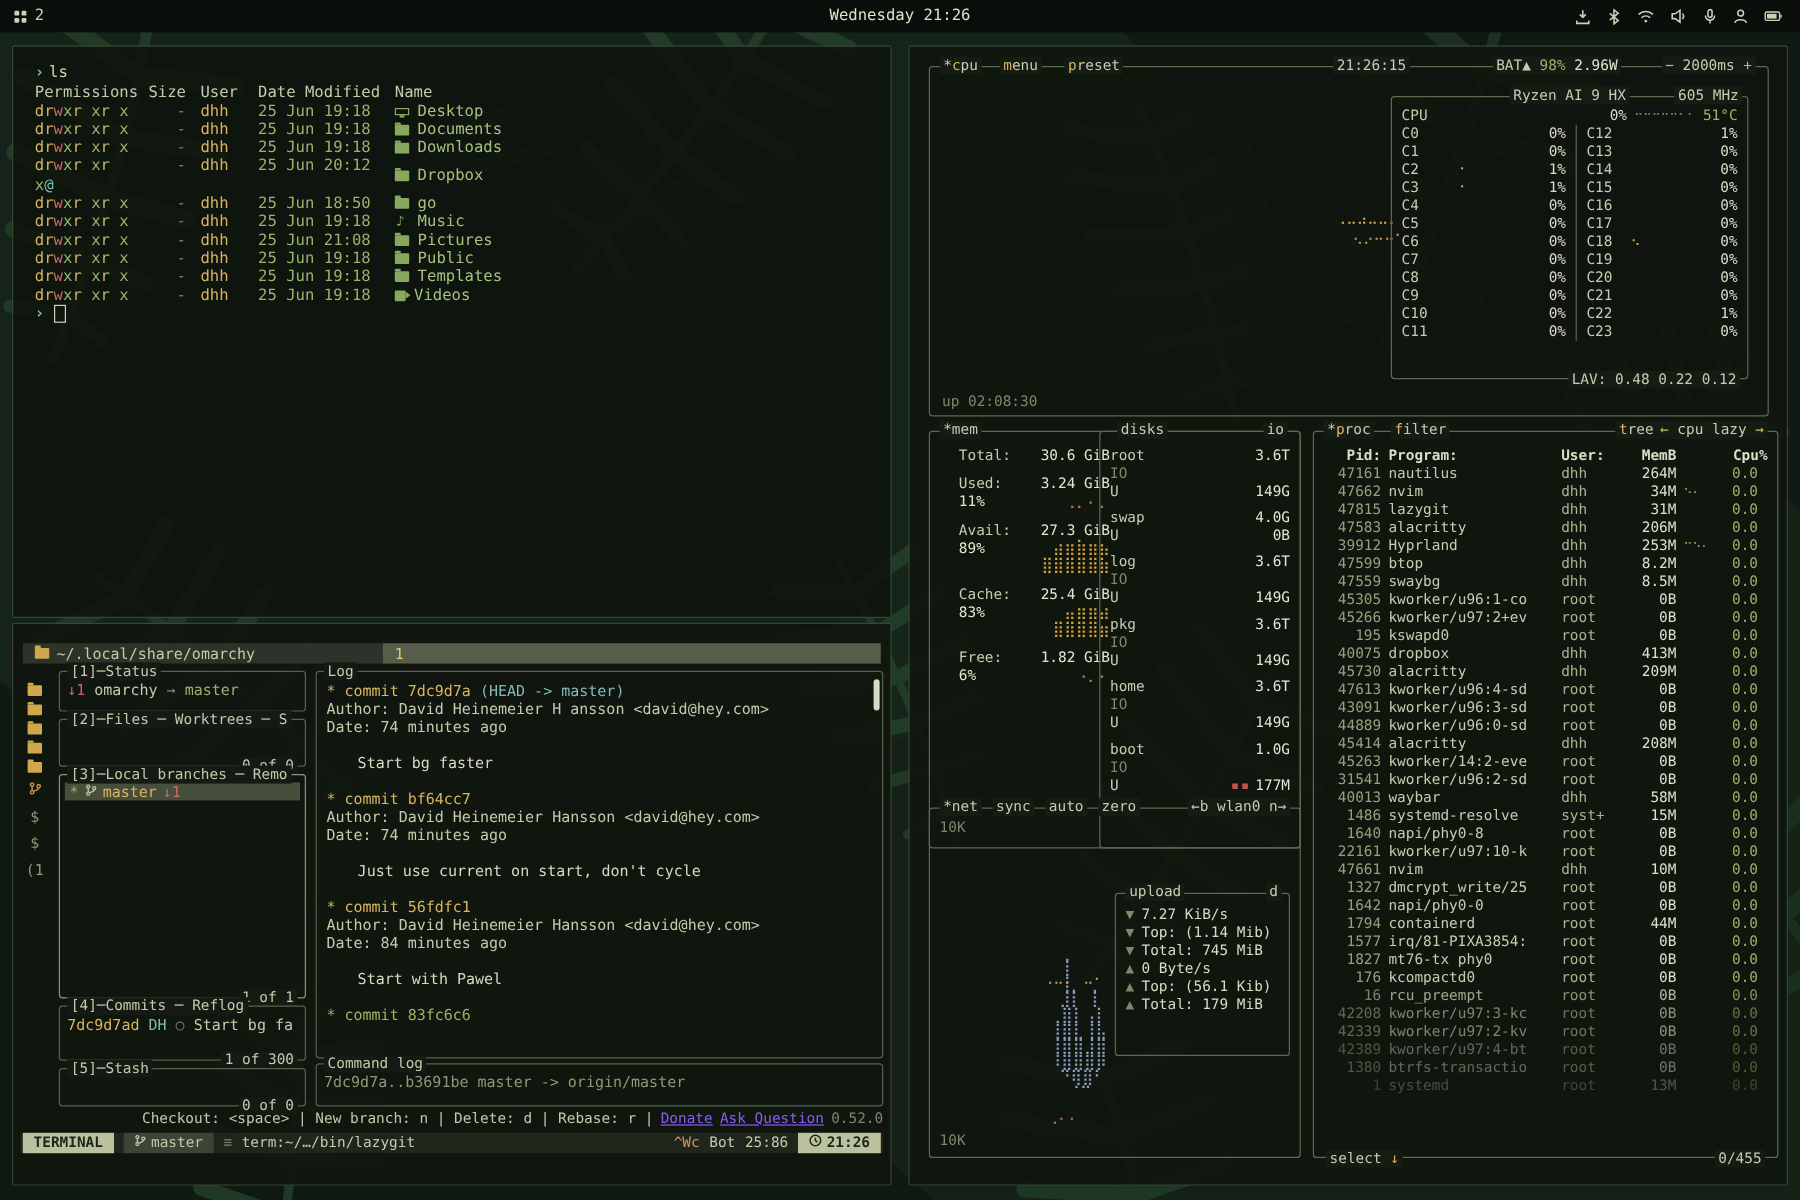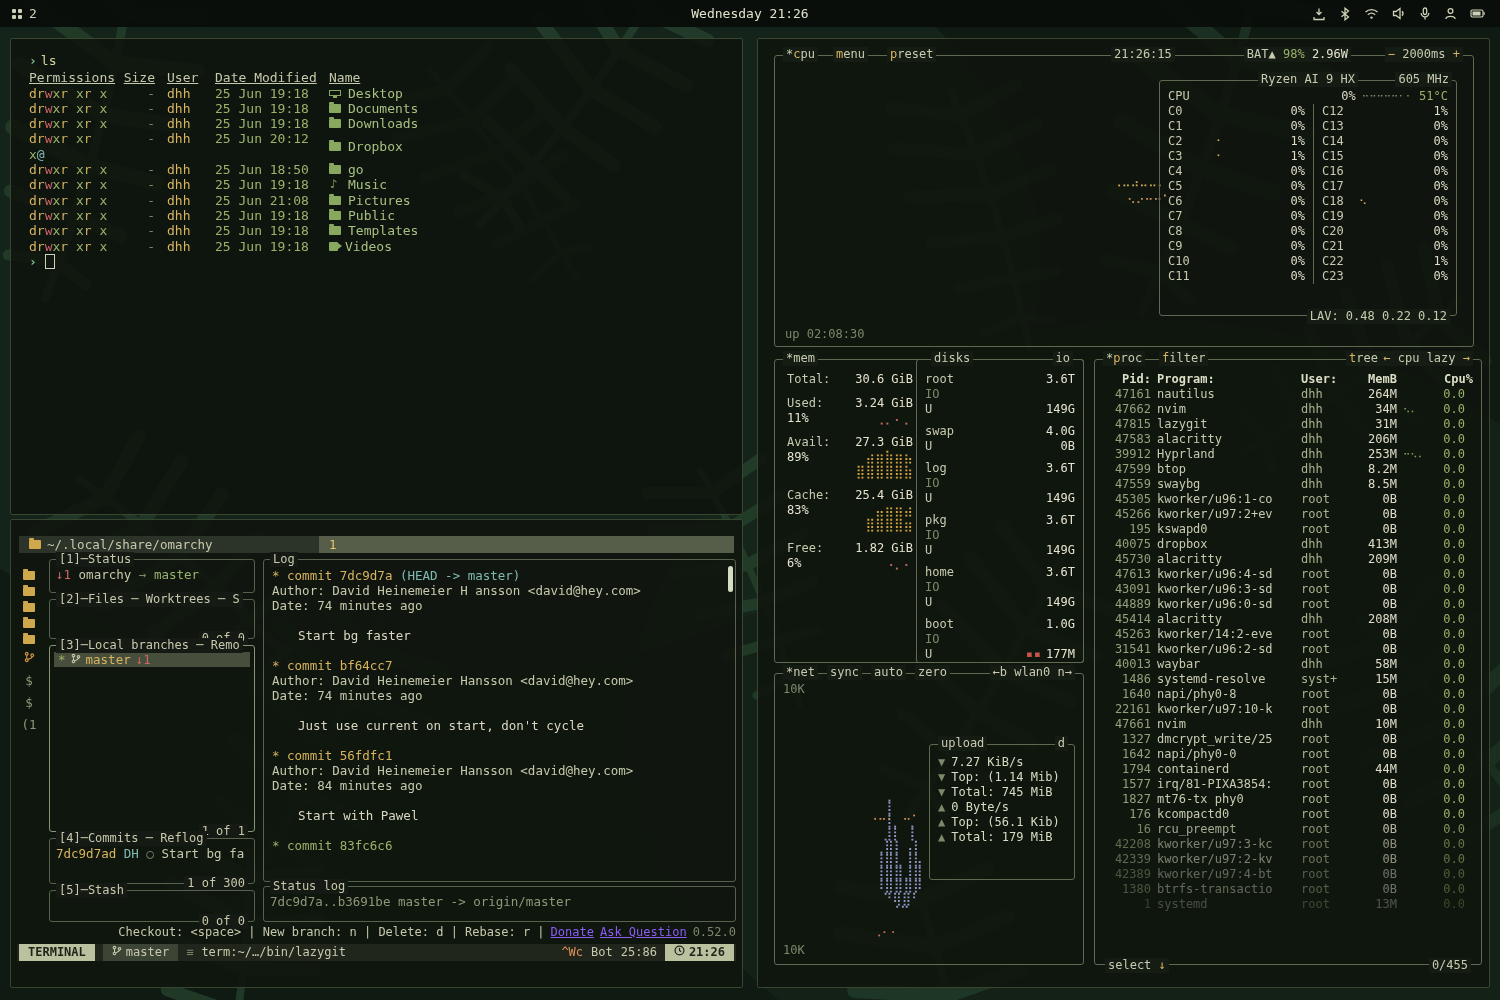--- a/index.html
+++ b/index.html
@@ -31,21 +31,21 @@
            font-size:12.5px;line-height:15px;color:#c6c9ab;display:flex;flex-direction:column;
            padding:0 6px 26px 6px}
   #win-btop{left:757px;top:38px;width:733px;height:950px;background:rgba(15,21,14,.93);
             font-size:12px;line-height:15px;color:#c8cbb0}
   
   .ls-line{display:flex;align-items:center;margin-bottom:2px}
   .prompt{color:#83c092;font-weight:bold;margin-right:4px}
   .cmd{color:#d8d5a0}
   .cursor{display:inline-block;width:8px;height:13px;border:1px solid #cfd3b8;margin-left:4px}
   .ls-grid{display:grid;grid-template-columns:82px 32px 36px 102px auto;column-gap:12px}
-  .ls-grid .h{text-decoration:underline;color:#c6c9ab}
+  .ls-grid .h{color:#c6c9ab}
   .ls-grid .size{text-align:right;color:#7d8769}
   .ls-grid .user{color:#d8b45f}
   .ls-grid .date{color:#9ab36a}
   .ls-grid .name{color:#a7c080;display:flex;align-items:center}
   .fic{display:inline-block;width:12px;height:9px;margin-right:7px;position:relative;flex:none}
   .c-folder{background:#87a85e;border-radius:1px}
   .c-folder::before{content:"";position:absolute;top:-2px;left:0;width:5px;height:2px;background:#87a85e;border-radius:1px 1px 0 0}
   .c-screen{border:1.5px solid #87a85e;height:6px;box-sizing:border-box;width:12px;background:none}
   .c-screen::after{content:"";position:absolute;left:3px;bottom:-3px;width:4px;height:2px;background:#87a85e}
   .c-music{background:none}
@@ -93,21 +93,21 @@
   .pre{position:absolute;margin:0;font-family:inherit;white-space:pre;font-size:12px;line-height:12px}
   #b-cpu{left:16px;top:16px;width:700px;height:292px}
   #b-cores{position:absolute;right:16px;top:24px;width:298px;height:236px;border:1px solid #5e6950;border-radius:3px;padding:8px 8px 4px;box-sizing:border-box}
   .cpu-first{display:flex;align-items:center;gap:6px}
   .cpu-first .sp{flex:1}
   .core-row{display:grid;grid-template-columns:32px 1fr 32px 38px 1fr 32px}
   .cl{color:#c8cbb0}
   .cdiv{border-left:1px solid #5e6950;padding-left:8px;margin-left:8px}
   .cp{text-align:right;color:#dfdcc8}
   .cg{color:#d1b04f;padding-left:16px;font-size:11px}
-  #b-mem{left:16px;top:320px;width:310px;height:304px;padding:8px 8px 6px 12px}
+  #b-mem{left:16px;top:320px;width:310px;height:348px;padding:8px 8px 6px 24px}
   .mem-left{width:126px}
   .ms-r1,.ms-r2{display:flex;justify-content:space-between}
   .lab{color:#c8cbb0}.val{color:#e6e4cf}.pct{color:#e6e4cf}
   .g{font-size:13px;line-height:14px}
   .ms{margin-top:9px}
   .ms-g2{text-align:right}
   .ms-g2:empty{display:none}
   #b-disks{position:absolute;right:-1px;top:-1px;bottom:-1px;width:168px;border:1px solid #5e6950;border-radius:3px;padding-top:12px;box-sizing:border-box}
   .dk{margin-bottom:7px;padding:0 8px}
   .dk-r1{display:flex;justify-content:space-between;color:#c8cbb0}
@@ -442,21 +442,21 @@
               <div class="msg">Start with Pawel</div>
             </div>
 
             <div class="commit">
               <div><span class="c-green">*</span> <span class="c-green">commit 83fc6c6</span></div>
 
             </div>
           </div>
       </div>
       <div class="lbox" style="height:36px;flex:none">
-        <span class="btitle">Status log</span>
+        <span class="btitle">Command log</span>
         <div class="lrow dim2">7dc9d7a..b3691be  master      -&gt; origin/master</div>
       </div>
     </div>
   </div>
   <div class="lg-keybar">
     <span>Checkout: &lt;space&gt; | New branch: n | Delete: d | Rebase: r | </span>
     <a class="link">Donate</a>
     <a class="link">Ask Question</a>
     <span class="dim">0.52.0</span>
   </div>

